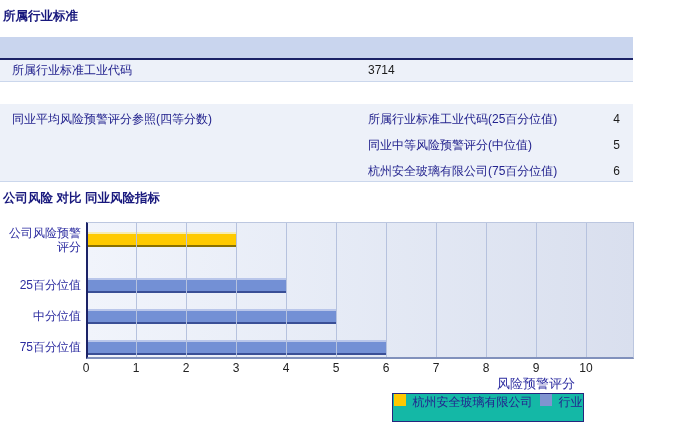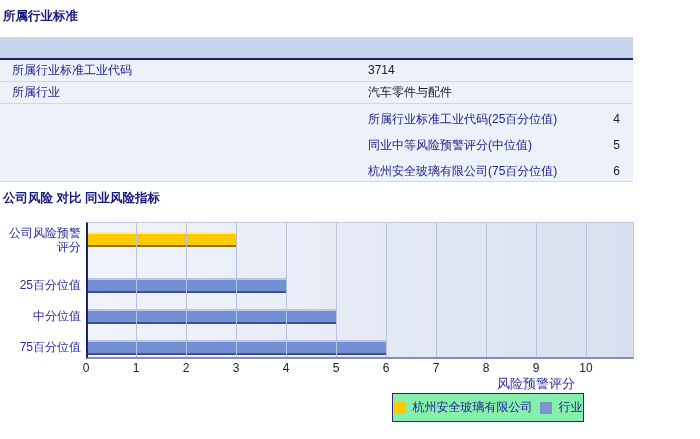--- a/index.html
+++ b/index.html
@@ -34,48 +34,45 @@
   .gridline{position:absolute;top:0;width:1px;height:100%;background:#b6c2de;}
   .bar{position:absolute;left:0;box-sizing:border-box;height:15px;}
   .bar-company{background:#ffca00;border-top:2px solid #f6ecb0;border-bottom:2px solid #8a7100;}
   .bar-industry{background:#7390d5;border-top:2px solid #b9c6ea;border-bottom:2px solid #3a4f96;}
   .bar0{top:9px;}  .bar1{top:55px;}  .bar2{top:86px;}  .bar3{top:117px;}
   .cat-label{left:0;width:81px;text-align:right;color:#2c2ca0;line-height:14px;}
   .cat0{top:226px;} .cat1{top:278px;} .cat2{top:309px;} .cat3{top:340px;}
   .tick{position:absolute;top:361px;width:30px;text-align:center;color:#222;}
   .x-title{left:415px;top:375px;width:160px;text-align:right;color:#2c2ca0;font-size:13px;}
   .legend{
-    left:392px;top:393px;width:192px;height:29px;border:1px solid #26267e;background:#86efac;
-    display:flex;align-items:center;justify-content:center;gap:7px;box-sizing:border-box;
+    left:392px;top:393px;width:192px;height:29px;border:1px solid #26267e;background:#14b8a6;
+    display:flex;justify-content:center;gap:7px;box-sizing:border-box;
   }
   .swatch{width:12px;height:12px;display:inline-block;}
   .swatch-company{background:#ffc800;}
   .swatch-industry{background:#8094d0;}
   .legend-label{color:#23238e;white-space:nowrap;}
 </style>
 </head>
 <body>
 
 <div class="page">
 
   <div class="abs sec-title" style="left:3px;top:8px;">所属行业标准</div>
 
   <div class="abs tbl-header"></div>
 
   <div class="abs tbl-row row1">
     <span class="cell-label">所属行业标准工业代码</span>
     <span class="cell-value">3714</span>
   </div>
 
-  <div class="abs tbl-row row2">
-    <span class="cell-label">所属行业</span>
-    <span class="cell-value">汽车零件与配件</span>
-  </div>
 
   <div class="abs tbl-row row3">
+    <span class="cell-label">同业平均风险预警评分参照(四等分数)</span>
     <div class="subrows">
       <div class="subrow">
         <span class="sr-label">所属行业标准工业代码(25百分位值)</span>
         <span class="sr-value">4</span>
       </div>
       <div class="subrow">
         <span class="sr-label">同业中等风险预警评分(中位值)</span>
         <span class="sr-value">5</span>
       </div>
       <div class="subrow">

